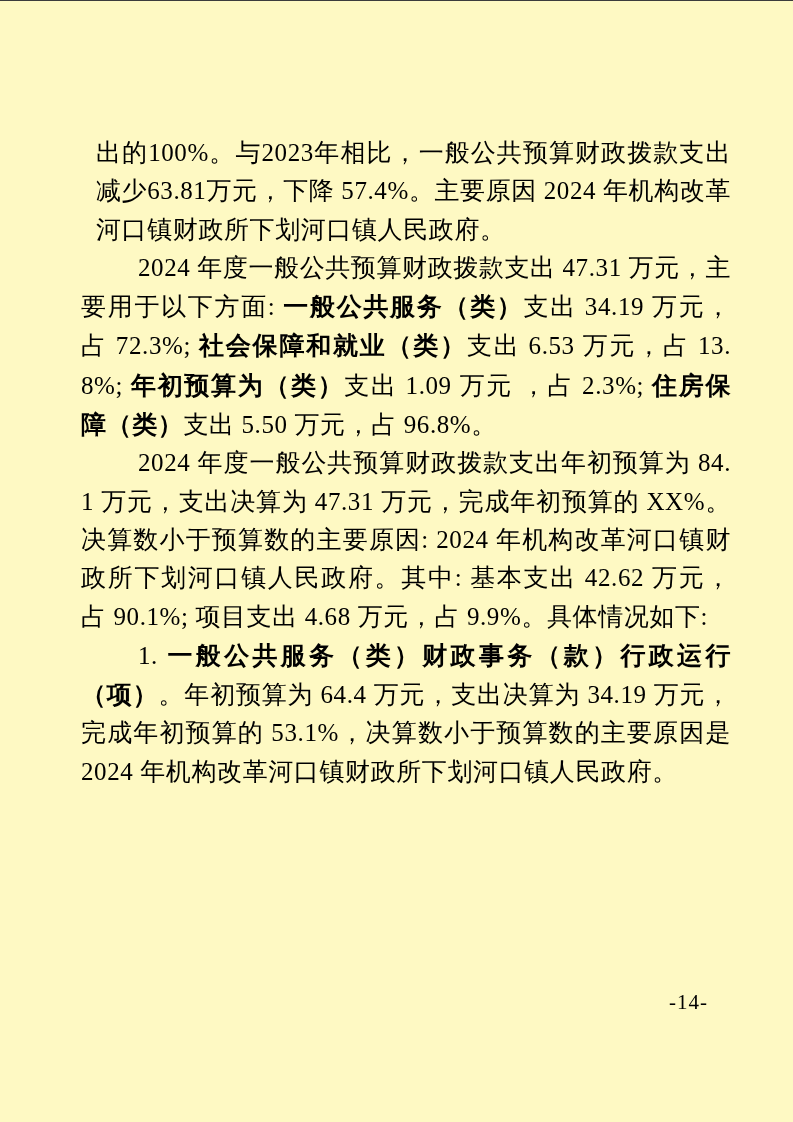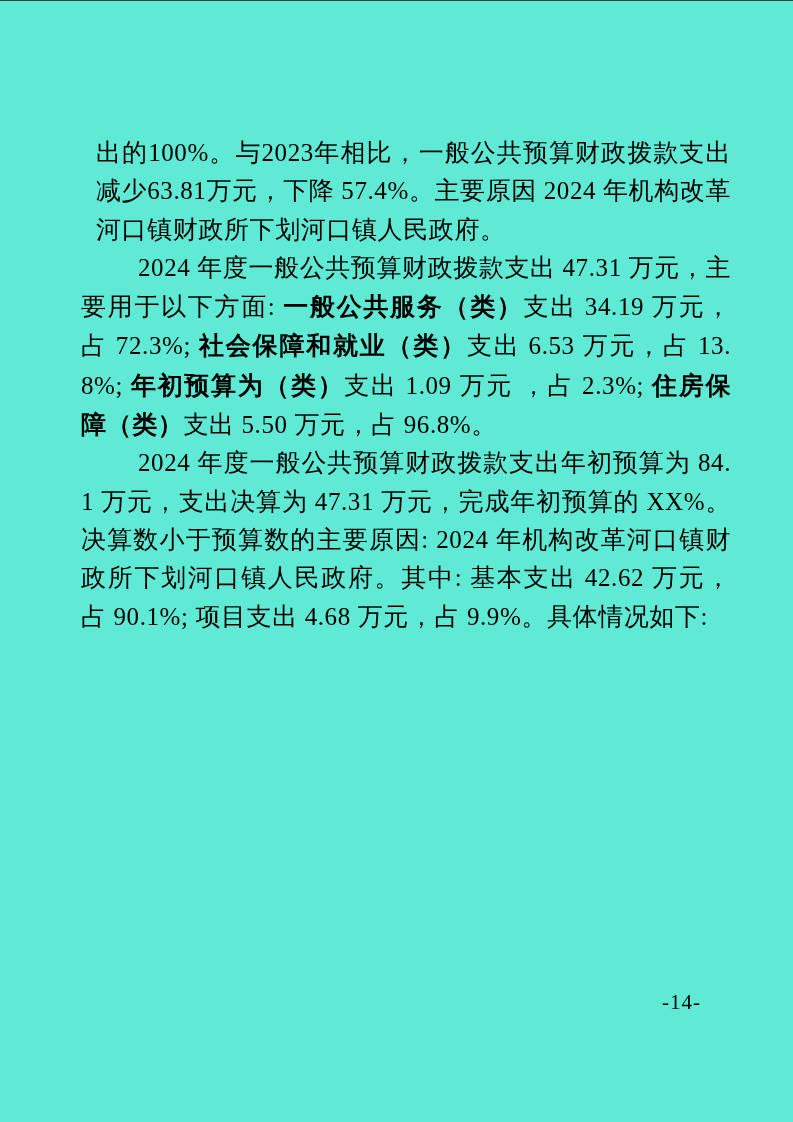--- a/index.html
+++ b/index.html
@@ -1,20 +1,20 @@
 <!DOCTYPE html>
 <html><head>
 <meta charset="utf-8">
 <style>
   html, body { margin: 0; padding: 0; background: #ffffff; }
   .page {
     position: relative;
     width: 793px;
     height: 1122px;
-    background: #5eead4;
+    background: #fef9c3;
     overflow: hidden;
     font-family: "Liberation Serif", "DejaVu Serif", serif;
     color: #000000;
   }
   .top-edge {
     position: absolute;
     top: 0; left: 0;
     width: 100%; height: 1px;
     background: #3c3c3c;
   }
@@ -41,32 +41,33 @@
     font-family: "Liberation Sans", "DejaVu Sans", sans-serif;
     font-weight: bold;
   }
   .para.heading {
     font-family: "Liberation Sans", "DejaVu Sans", sans-serif;
     font-weight: bold;
   }
   .page-number {
     position: absolute;
     top: 990px;
-    right: 92px;
+    right: 85px;
     font-size: 21px;
     letter-spacing: 1px;
     font-family: "Liberation Serif", "DejaVu Serif", serif;
     color: #000000;
     text-align: right;
   }
 </style>
 </head>
 <body>
 
 <div class="page">
   <div class="top-edge"></div>
   <div class="body-text">
       <p class="para shift"><span class="r">出的100%。与2023年相比，一般公共预算财政拨款支出减少63.81万元，下降 57.4%。主要原因 2024 年机构改革河口镇财政所下划河口镇人民政府。</span></p>
       <p class="para indent"><span class="r">2024 年度一般公共预算财政拨款支出 47.31 万元，主要用于以下方面: </span><span class="b">一般公共服务（类）</span><span class="r">支出 34.19 万元，占 72.3%; </span><span class="b">社会保障和就业（类）</span><span class="r">支出 6.53 万元，占 13.8%; </span><span class="b">年初预算为（类）</span><span class="r">支出 1.09 万元 ，占 2.3%; </span><span class="b">住房保障（类）</span><span class="r">支出 5.50 万元，占 96.8%。</span></p>
       <p class="para indent"><span class="r">2024 年度一般公共预算财政拨款支出年初预算为 84.1 万元，支出决算为 47.31 万元，完成年初预算的 XX%。决算数小于预算数的主要原因: 2024 年机构改革河口镇财政所下划河口镇人民政府。其中: 基本支出 42.62 万元，占 90.1%; 项目支出 4.68 万元，占 9.9%。具体情况如下:</span></p>
+      <p class="para indent"><span class="r">1. </span><span class="b">一般公共服务（类）财政事务（款）行政运行（项）</span><span class="r">。年初预算为 64.4 万元，支出决算为 34.19 万元，完成年初预算的 53.1%，决算数小于预算数的主要原因是 2024 年机构改革河口镇财政所下划河口镇人民政府。</span></p>
     </div>
   <div class="page-number">-14-</div>
 </div>
 
 </body></html>

